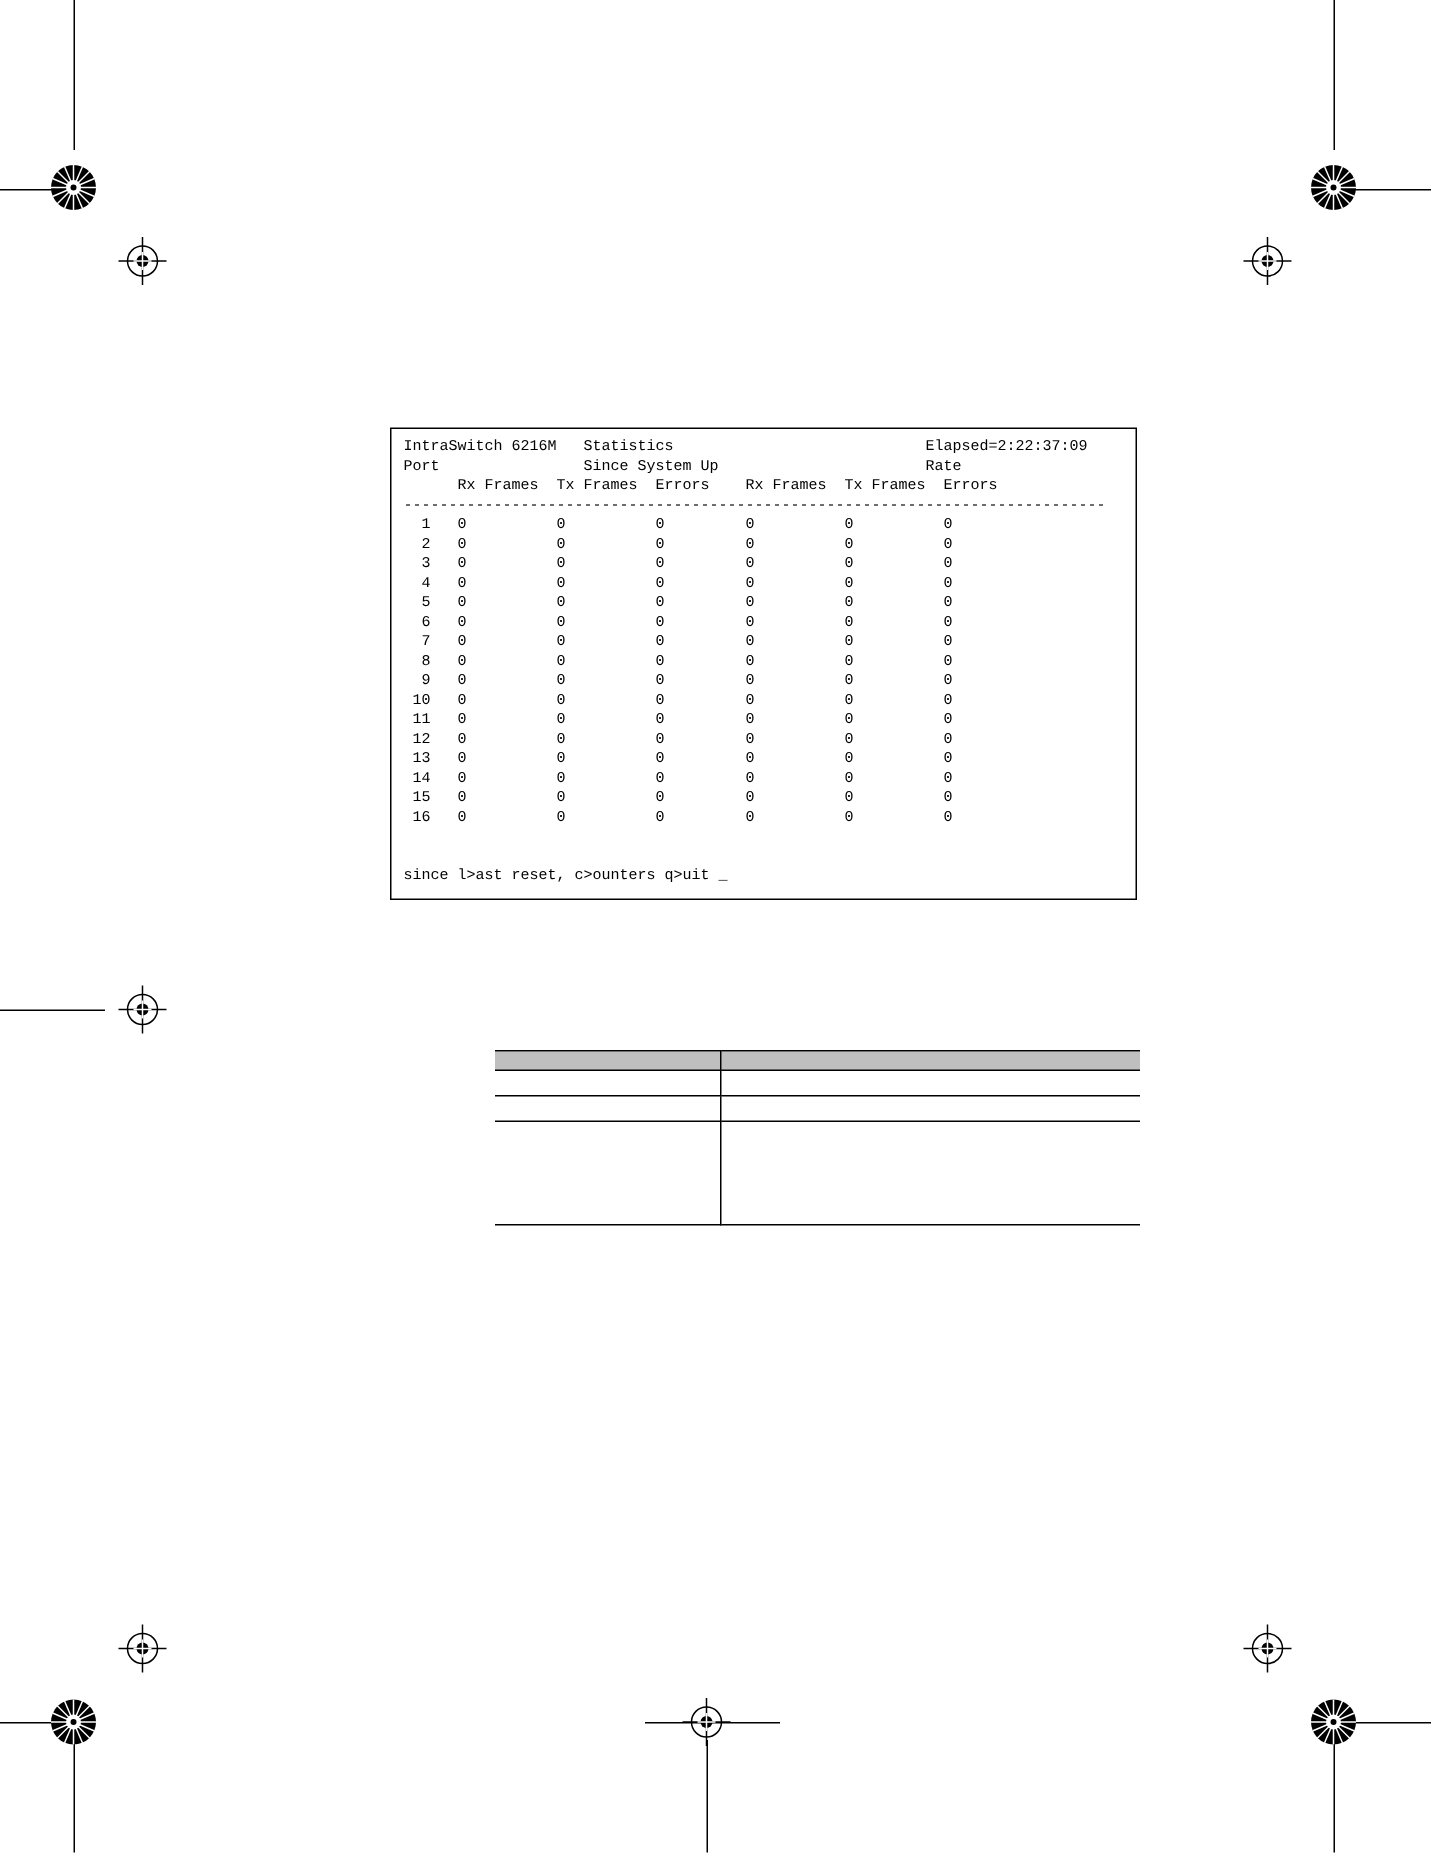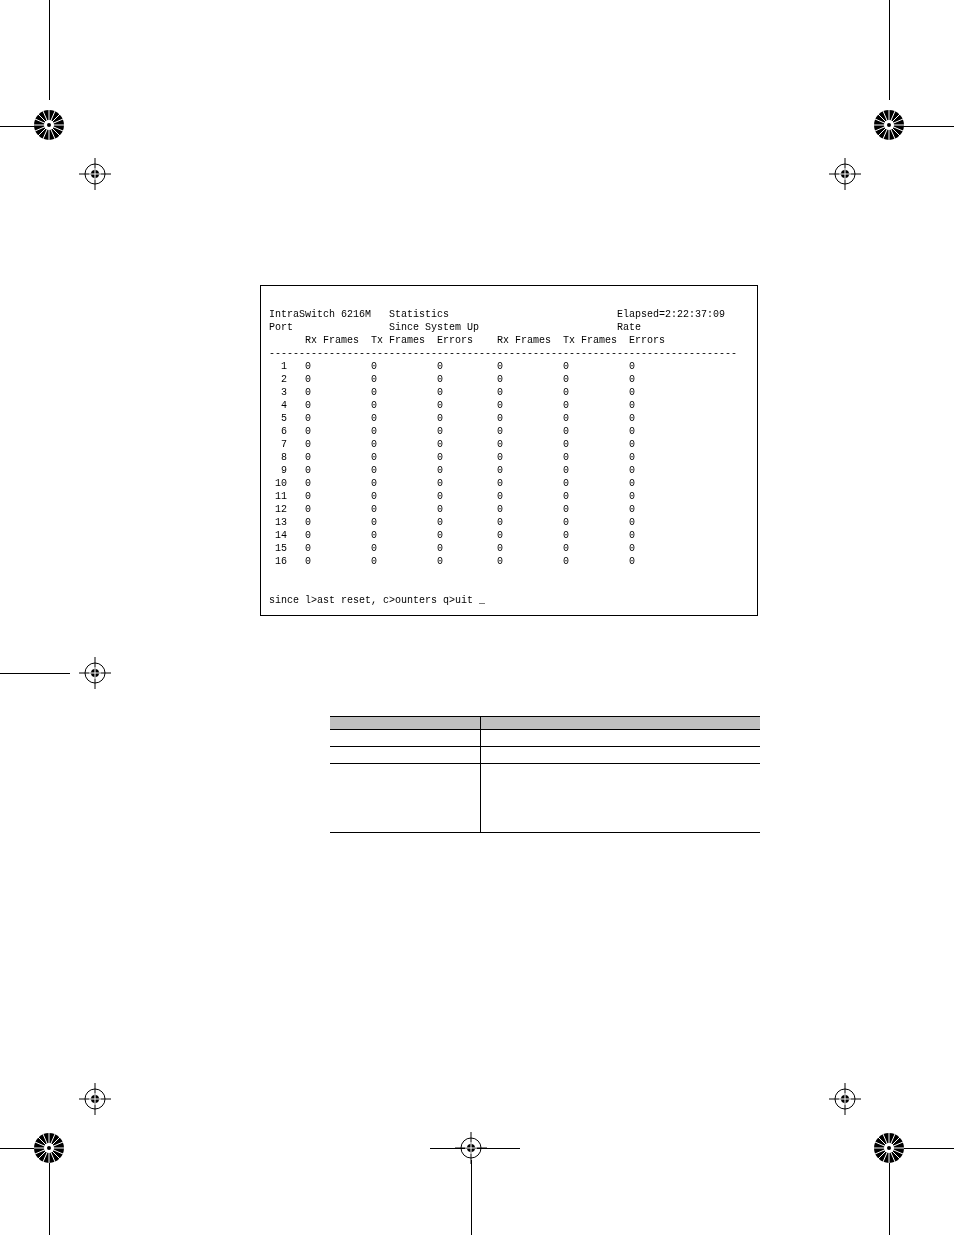--- a/index.html
+++ b/index.html
@@ -41,21 +41,21 @@
     top: 230px;
     width: 700px;
   }
 
   
   .terminal-frame {
     margin-left: 130px;
     width: 498px;
     border: 1px solid #000;
     box-sizing: border-box;
-    padding: 22px 8px 8px 8px;
+    padding: 6px 8px 8px 8px;
     margin-top: 55px;
   }
   .terminal {
     font-family: "Courier New", Courier, monospace;
     font-size: 10px;
     line-height: 13px;
     white-space: pre;
     letter-spacing: 0px;
     color: #000;
   }

